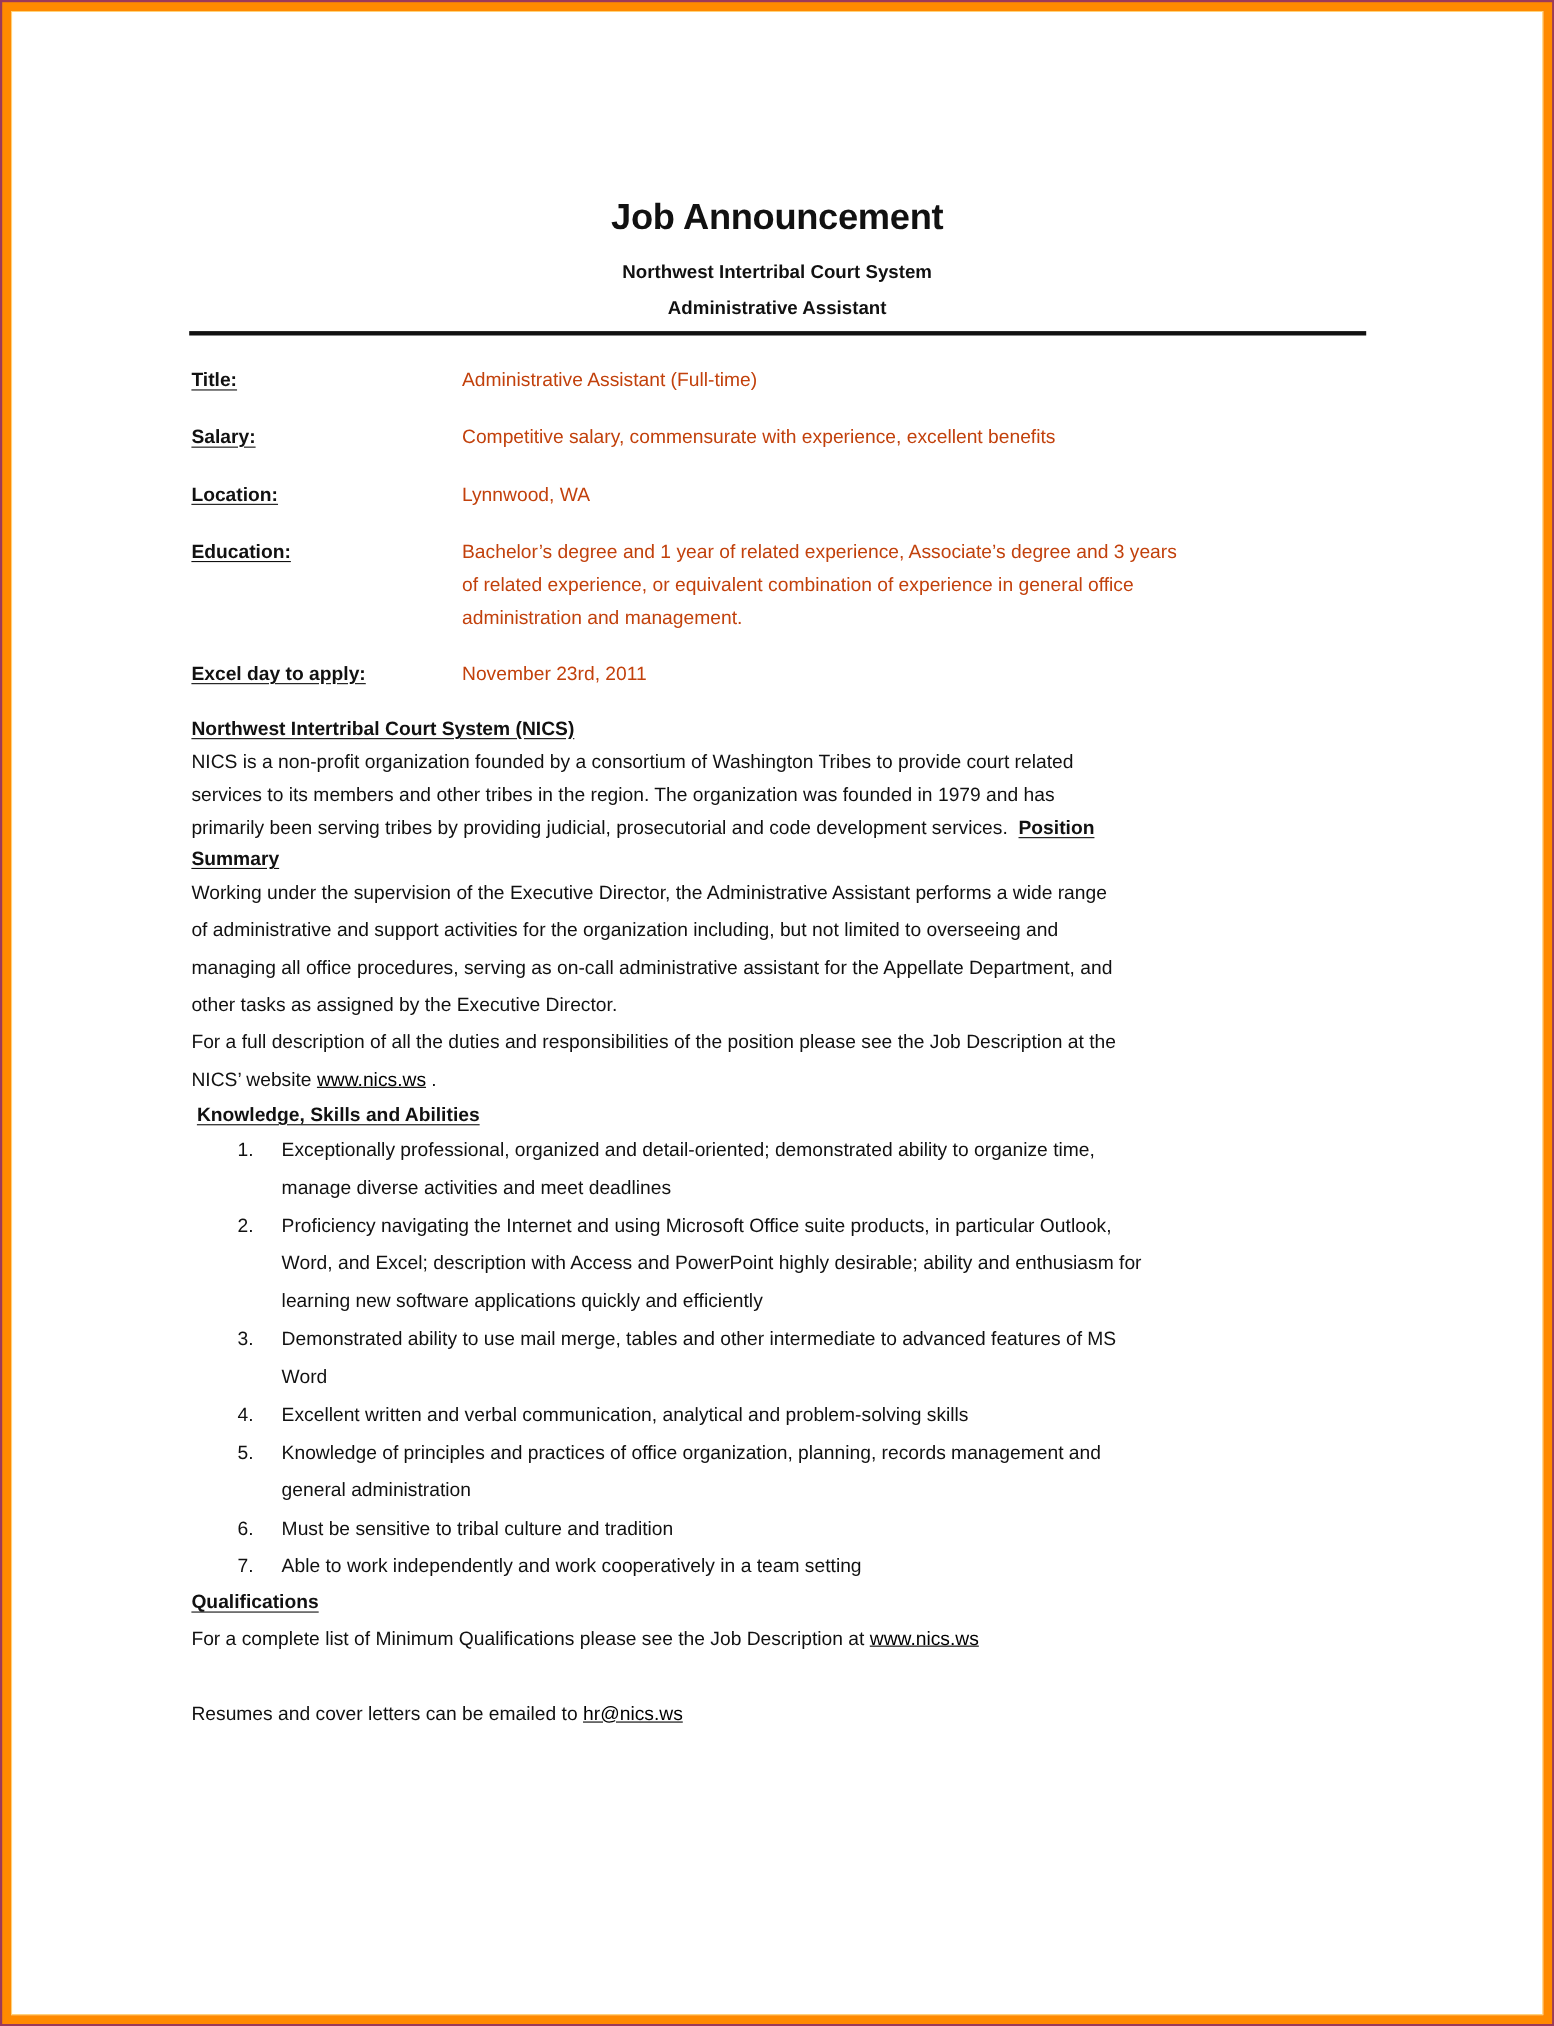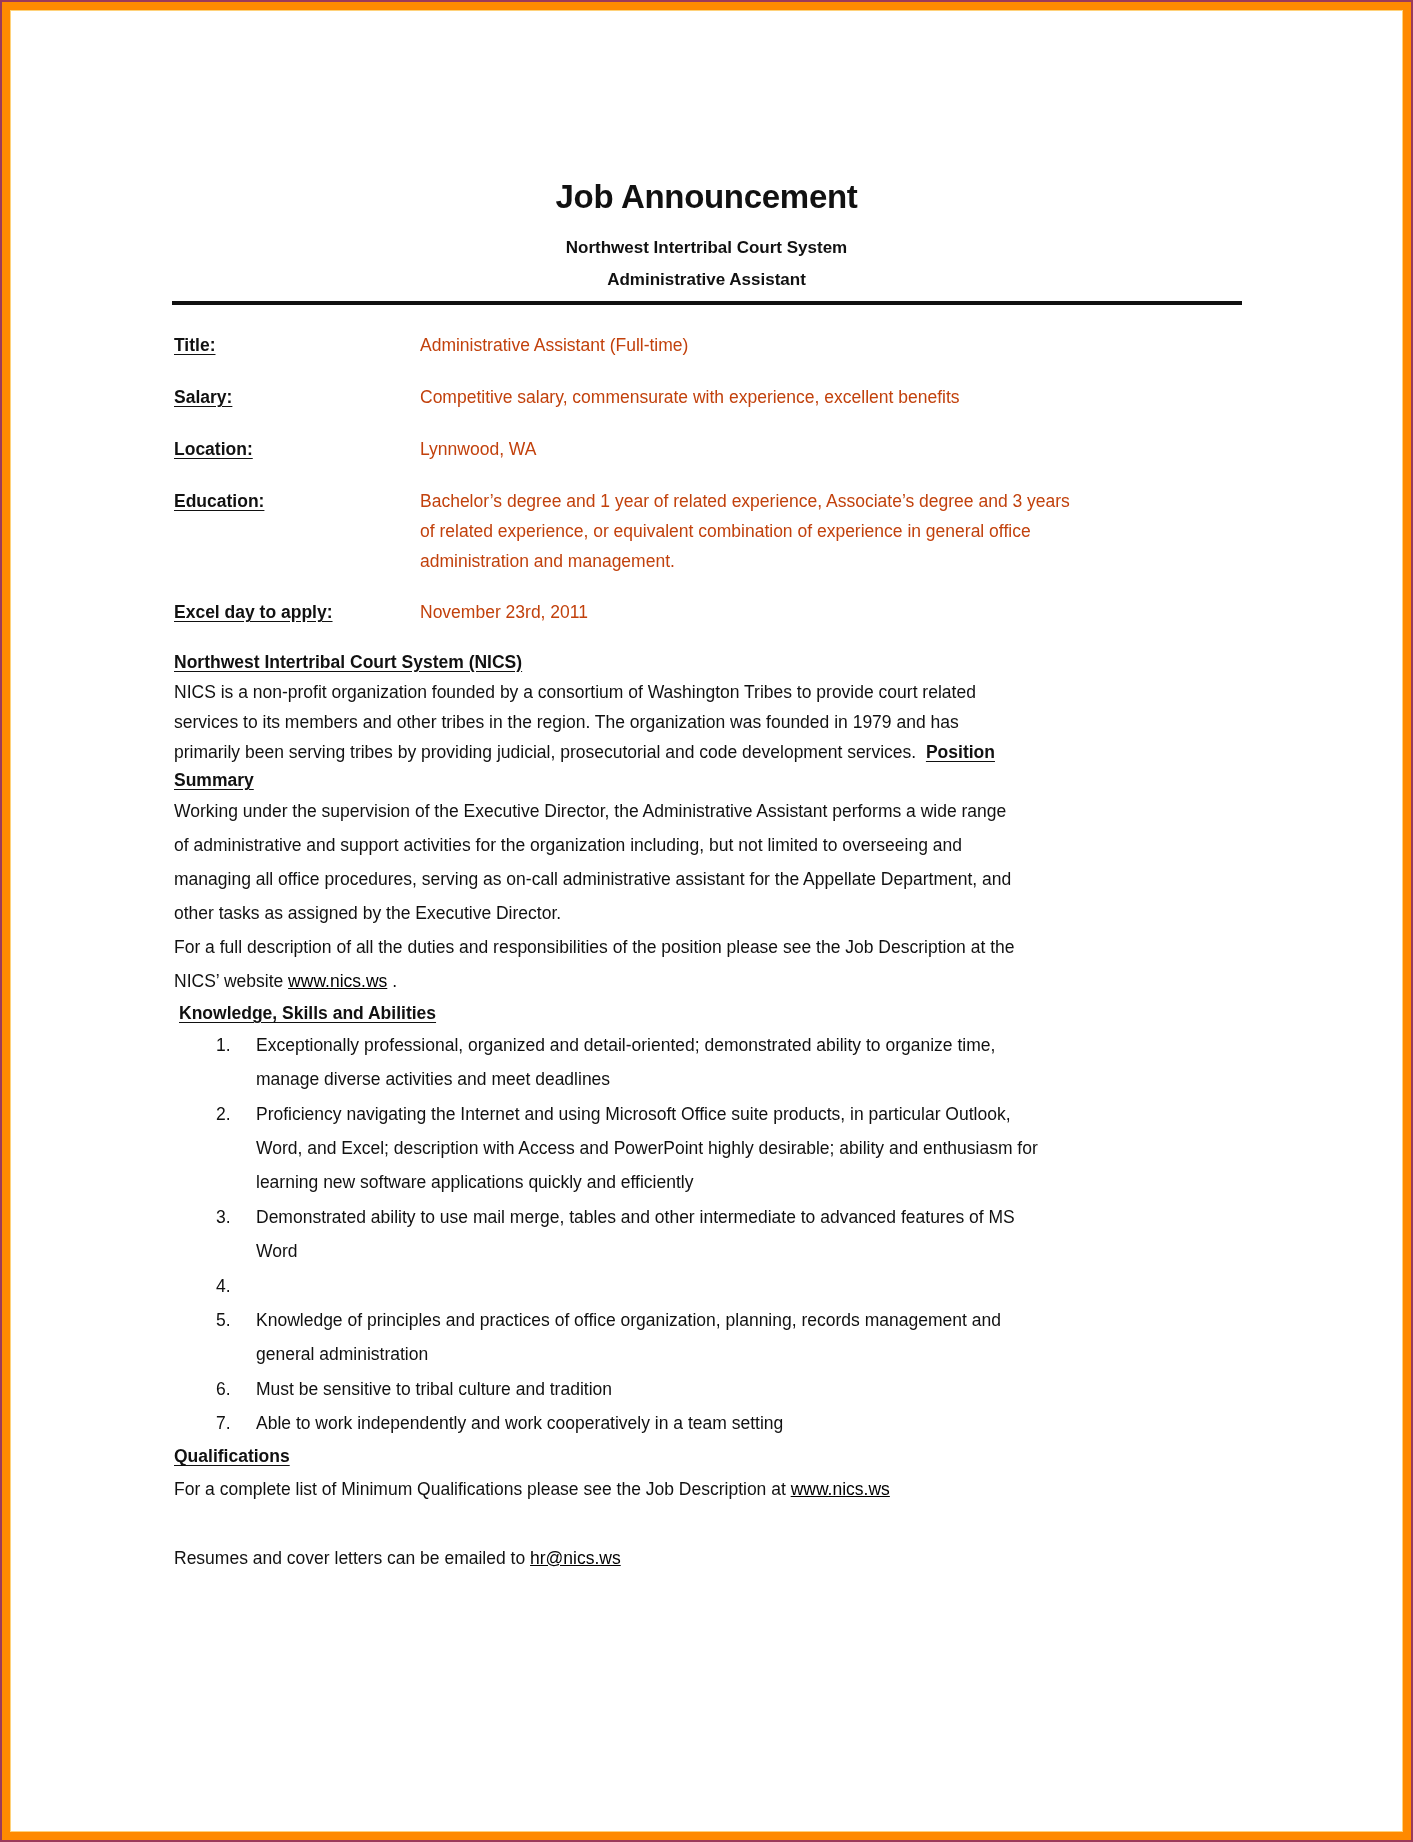--- a/index.html
+++ b/index.html
@@ -103,20 +103,21 @@
   <div class="t num" style="top:1104px;">2.</div>
   <div class="t item" style="top:1104px;">Proficiency  navigating the Internet and using Microsoft Office suite products, in particular Outlook,</div>
   <div class="t item" style="top:1138px;">Word, and Excel;  description with Access and PowerPoint highly desirable; ability and enthusiasm for</div>
   <div class="t item" style="top:1172px;">learning new software applications quickly and efficiently</div>
 
   <div class="t num" style="top:1207px;">3.</div>
   <div class="t item" style="top:1207px;">Demonstrated ability to use mail merge, tables and other intermediate to advanced features of MS</div>
   <div class="t item" style="top:1241px;">Word</div>
 
   <div class="t num" style="top:1276px;">4.</div>
+  <div class="t item" style="top:1276px;">Excellent written and verbal communication, analytical and problem-solving skills</div>
 
   <div class="t num" style="top:1310px;">5.</div>
   <div class="t item" style="top:1310px;">Knowledge of principles and practices of office organization, planning, records management and</div>
   <div class="t item" style="top:1344px;">general administration</div>
 
   <div class="t num" style="top:1379px;">6.</div>
   <div class="t item" style="top:1379px;">Must be sensitive to tribal culture and tradition</div>
 
   <div class="t num" style="top:1413px;">7.</div>
   <div class="t item" style="top:1413px;">Able to work independently and work cooperatively in a team setting</div>

